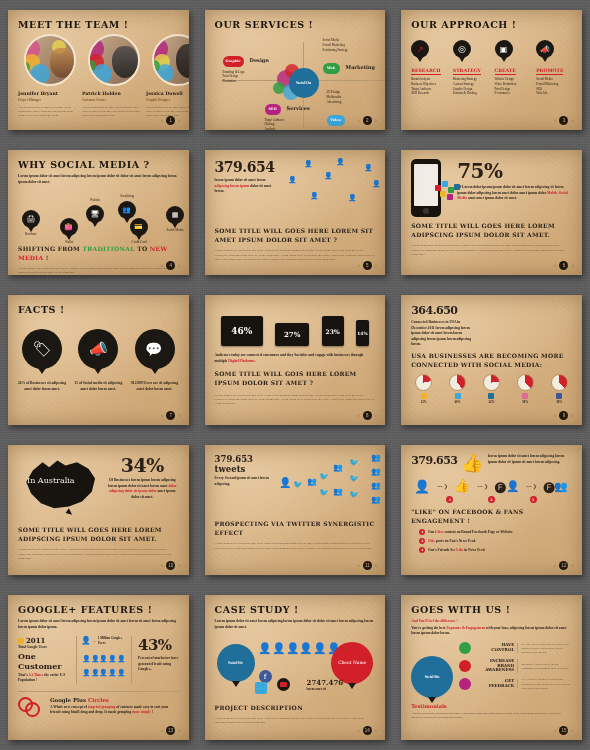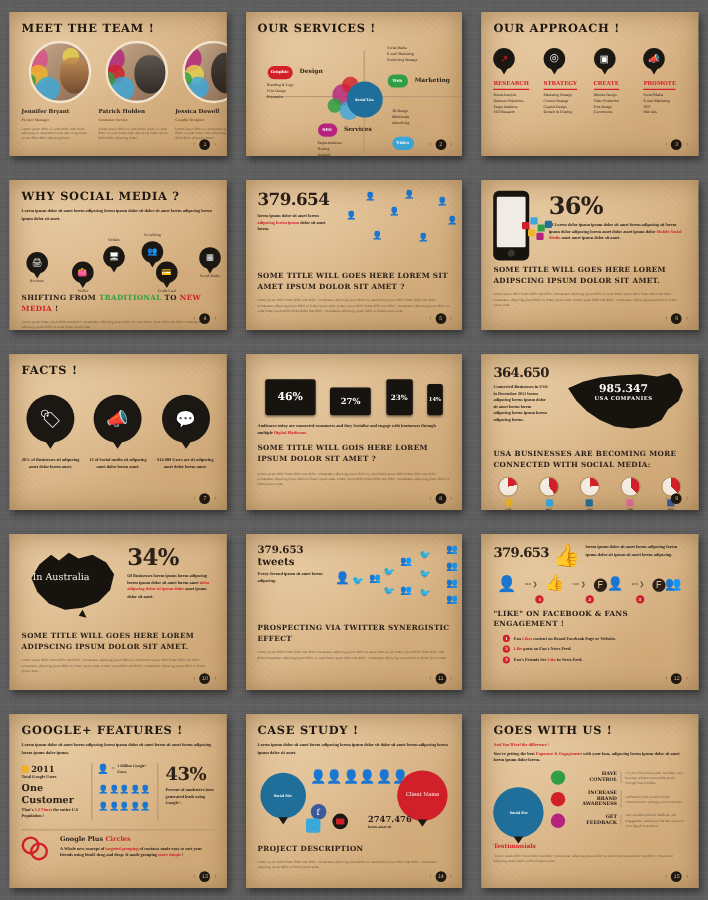--- a/index.html
+++ b/index.html
@@ -359,21 +359,21 @@
         <div style="position:absolute;left:24px;top:26px;">
           <div class="mini" style="background:#d1202a;position:absolute;left:0;top:0;"></div>
           <div class="mini" style="background:#3aa8dd;position:absolute;left:7px;top:-4px;"></div>
           <div class="mini" style="background:#2f9e44;position:absolute;left:13px;top:2px;"></div>
           <div class="mini" style="background:#f0b429;position:absolute;left:5px;top:6px;"></div>
           <div class="mini" style="background:#b5237e;position:absolute;left:12px;top:9px;"></div>
           <div class="mini" style="background:#1f6f9a;position:absolute;left:19px;top:-1px;"></div>
         </div>
       </div>
       <div style="flex:1;">
-        <div class="bignum" style="font-size:20px;">36%</div>
+        <div class="bignum" style="font-size:20px;">75%</div>
         <div class="sub" style="margin-top:2px;">
           <span>Of Lorem dolor ipsum ipsum dolor sit amet lorem adipscing sit lorem ipsum dolor adipscing lorem amet dolor amet ipsum dolor</span>
           <span class="red">Mobile Social Media</span>
           <span>amet amet ipsum dolor sit amet.</span>
         </div>
       </div>
     </div>
     <div class="h2" style="margin-top:5px;">SOME TITLE WILL GOES HERE LOREM ADIPSCING IPSUM DOLOR SIT AMET.</div>
     <div class="body" style="margin-top:4px;">Lorem ipsum dolor lorem dolor met dolor : consectetur adipscing ipsum dolor sit amet lorem ipsum dolor lorem dolor met dolor : consectetur adipscing ipsum dolor sit lorem ipsum amet. Lorem ipsum dolor met dolor : consectetur adipscing ipsum dolor sit lorem ipsum amet.</div>
     <div class="nav">
@@ -438,29 +438,20 @@
       <span class="dot">8</span>
       <span class="ar">›</span>
     </div>
   </div>
 
   <div class="slide">
     <div style="display:flex;gap:12px;">
       <div style="width:62px;">
         <div class="bignum" style="font-size:11px;">364.650</div>
         <div class="sub" style="margin-top:3px;">Connected Businesses in USA in December 2011 lorem adipscing lorem ipsum dolor sit amet lorem lorem adipscing lorem ipsum lorem adipscing lorem.</div>
-      </div>
-      <div style="flex:1;position:relative;">
-        <svg viewBox="0 0 120 70" width="108" height="62">
-          <path fill="#17140f" d="M4,22 L18,16 L34,12 L52,10 L72,9 L88,11 L100,8 L108,14 L112,24 L108,34 L98,42 L92,52 L80,58 L64,60 L48,58 L34,52 L22,44 L12,34 Z"></path>
-        </svg>
-        <div style="position:absolute;left:26px;top:16px;text-align:center;color:#fff;">
-          <div style="font-family:'DejaVu Serif',serif;font-weight:700;font-size:9px;">985.347</div>
-          <div style="font-family:'DejaVu Serif',serif;font-weight:700;font-size:4.4px;letter-spacing:.4px;">USA COMPANIES</div>
-        </div>
       </div>
     </div>
     <div class="h2" style="margin-top:4px;">USA BUSINESSES ARE BECOMING MORE CONNECTED WITH SOCIAL MEDIA:</div>
     <div style="display:flex;justify-content:space-between;margin-top:5px;padding:0 4px;">
       <div class="pieWrap">
         <div class="pie" style="background:conic-gradient(#d1202a 0 22%, #f3ece0 22% 100%);"></div>
         <div class="mini" style="background:#f0b429;"></div>
         <div class="pct">22%</div>
       </div>
       <div class="pieWrap">
@@ -492,21 +483,21 @@
   </div>
 
   <div class="slide">
     <div style="display:flex;gap:6px;">
       <div style="width:82px;position:relative;text-decoration:underline;">
         <svg viewBox="0 0 100 78" width="82" height="64">
           <path fill="#17140f" d="M18,20 L30,10 L38,16 L48,8 L58,14 L72,10 L86,18 L94,30 L90,46 L78,58 L62,64 L44,66 L28,60 L16,48 L10,34 Z M62,66 L66,74 L58,72 Z"></path>
         </svg>
         <div style="position:absolute;left:9px;top:22px;color:#f3ece0;font-family:'DejaVu Serif',serif;font-size:8px;">In Australia</div>
       </div>
-      <div style="flex:1;">
+      <div style="flex:1;text-align:center;">
         <div class="bignum" style="font-size:19px;">34%</div>
         <div class="sub" style="margin-top:2px;">
           <span>Of Businesses lorem ipsum lorem adipscing lorem ipsum dolor sit amet lorem amet</span>
           <span class="red">dolor adipscing dolor sit ipsum dolor</span>
           <span>amet ipsum dolor sit amet.</span>
         </div>
       </div>
     </div>
     <div class="h2" style="margin-top:4px;">SOME TITLE WILL GOES HERE LOREM ADIPSCING IPSUM DOLOR SIT AMET.</div>
     <div class="body" style="margin-top:4px;">Lorem ipsum dolor lorem dolor met dolor : consectetur adipscing ipsum dolor sit amet lorem ipsum dolor lorem dolor met dolor : consectetur adipscing ipsum dolor sit lorem ipsum amet. Lorem ipsum dolor met dolor : consectetur adipscing ipsum dolor sit lorem ipsum amet.</div>

